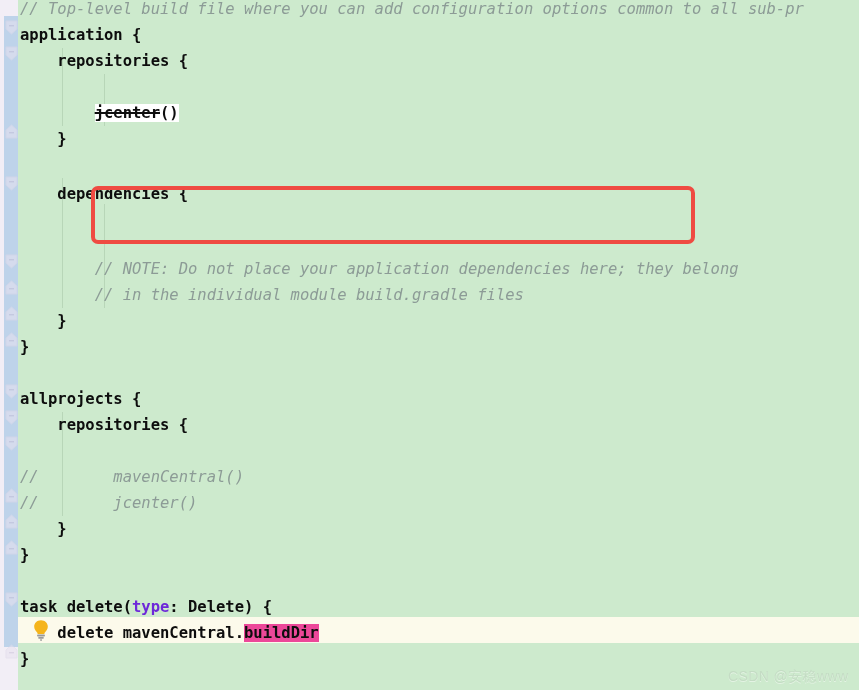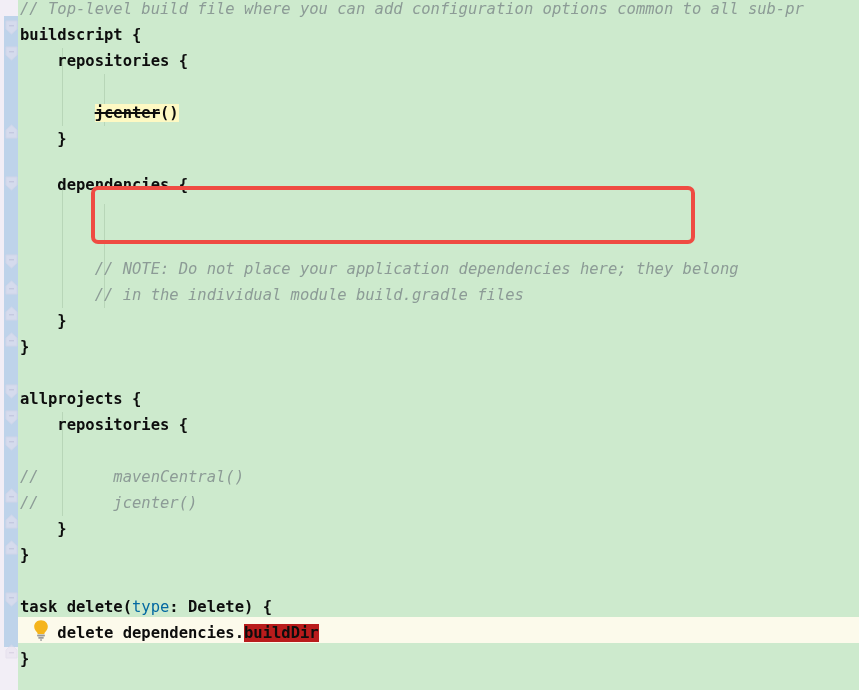--- a/index.html
+++ b/index.html
@@ -94,27 +94,27 @@
     position: absolute;
     width: 1px;
     background: #b8d6b8;
     z-index: 5;
   }
 
   
   .cmt     { color: #8c9b96; font-style: italic; font-weight: normal; }
   .str     { color: #22a05a; font-weight: bold; }
   .kw      { color: #0d0d0d; font-weight: bold; }
-  .named   { color: #0369a1; font-weight: normal; text-align: center; }
+  .named   { color: #6d28d9; font-weight: bold; text-align: center; }
   .plain   { color: #0d0d0d; font-weight: bold; }
 
   
-  .hl-tan  { background: #fef9c3; }
+  .hl-tan  { background: #ffffff; }
   .struck  { text-decoration: line-through; text-decoration-thickness: 2px; }
-  .hl-lav  { background: #b91c1c; }
+  .hl-lav  { background: #ec4899; }
 
   
   #annotation-box {
     position: absolute;
     border: 4px solid #ef4b42;
     border-radius: 7px;
     z-index: 9;
     pointer-events: none;
     box-sizing: border-box;
   }
@@ -250,32 +250,32 @@
   <div class="indent-guide" style="left:104px; top:74px;  height:52px;"></div>
   <div class="indent-guide" style="left:104px; top:204px; height:104px;"></div>
   <div class="indent-guide" style="left:62px;  top:48px;  height:78px;"></div>
   <div class="indent-guide" style="left:62px;  top:178px; height:130px;"></div>
   <div class="indent-guide" style="left:62px;  top:412px; height:104px;"></div>
 
   <div id="code-layer">
 
     <div class="line" style="top:-4px"><span class="txt"><span class="cmt">// Top-level build file where you can add configuration options common to all sub-pr</span></span></div>
 
-    <div class="line" style="top:22px"><span class="txt"><span class="kw">buildscript {</span></span></div>
+    <div class="line" style="top:22px"><span class="txt"><span class="kw">application {</span></span></div>
 
     <div class="line" style="top:48px"><span class="txt">    <span class="kw">repositories {</span></span></div>
 
 
     <div class="line" style="top:100px"><span class="txt">        <span class="hl-tan"><span class="plain struck">jcenter</span><span class="plain">()</span></span></span></div>
 
     <div class="line" style="top:126px"><span class="txt">    <span class="plain">}</span></span></div>
 
     <div class="line" style="top:152px"><span class="txt"> </span></div>
 
-    <div class="line" style="top:172px"><span class="txt">    <span class="kw">dependencies {</span></span></div>
+    <div class="line" style="top:181px"><span class="txt">    <span class="kw">dependencies {</span></span></div>
 
 
     <div class="line" style="top:230px"><span class="txt"> </span></div>
 
     <div class="line" style="top:256px"><span class="txt">        <span class="cmt">// NOTE: Do not place your application dependencies here; they belong</span></span></div>
 
     <div class="line" style="top:282px"><span class="txt">        <span class="cmt">// in the individual module build.gradle files</span></span></div>
 
     <div class="line" style="top:308px"><span class="txt">    <span class="plain">}</span></span></div>
 
@@ -293,31 +293,32 @@
     <div class="line" style="top:464px"><span class="txt"><span class="cmt">//        mavenCentral()</span></span></div>
 
     <div class="line" style="top:516px"><span class="txt">    <span class="plain">}</span></span></div>
 
     <div class="line" style="top:542px"><span class="txt"><span class="plain">}</span></span></div>
 
     <div class="line" style="top:568px"><span class="txt"> </span></div>
 
     <div class="line" style="top:594px"><span class="txt"><span class="kw">task delete(</span><span class="named">type</span><span class="kw">: Delete) {</span></span></div>
 
-    <div class="line" style="top:620px"><span class="txt">    <span class="plain">delete dependencies.</span><span class="plain hl-lav">buildDir</span></span></div>
+    <div class="line" style="top:620px"><span class="txt">    <span class="plain">delete mavenCentral.</span><span class="plain hl-lav">buildDir</span></span></div>
 
     <div class="line" style="top:646px"><span class="txt"><span class="plain">}</span></span></div>
 
   </div>
 
   <div id="lightbulb" style="left:30px; top:618px;">
     <svg width="22" height="24" viewBox="0 0 22 24">
       <path d="M11 2.2 C6.9 2.2 4.2 5.1 4.2 8.6 c0 2.4 1.2 3.9 2.3 5.2 c.7.8 1.1 1.4 1.2 2.1 h6.6 c.1-.7.5-1.3 1.2-2.1 c1.1-1.3 2.3-2.8 2.3-5.2 C17.8 5.1 15.1 2.2 11 2.2 Z" fill="#f5b41c"></path>
       <rect x="7.1" y="16.6" width="7.8" height="1.9" rx=".7" fill="#9a9a9a"></rect>
       <rect x="8.2" y="19.1" width="5.6" height="1.7" rx=".7" fill="#9a9a9a"></rect>
       <rect x="10.1" y="21.2" width="1.9" height="1.6" rx=".6" fill="#9a9a9a"></rect>
     </svg>
   </div>
 
   <div id="annotation-box" style="left:91px; top:186px; width:604px; height:58px;"></div>
 
+  <div id="watermark" style="left:728px; top:663px;">CSDN @安稳www</div>
 
 </div>
 
 </body></html>

